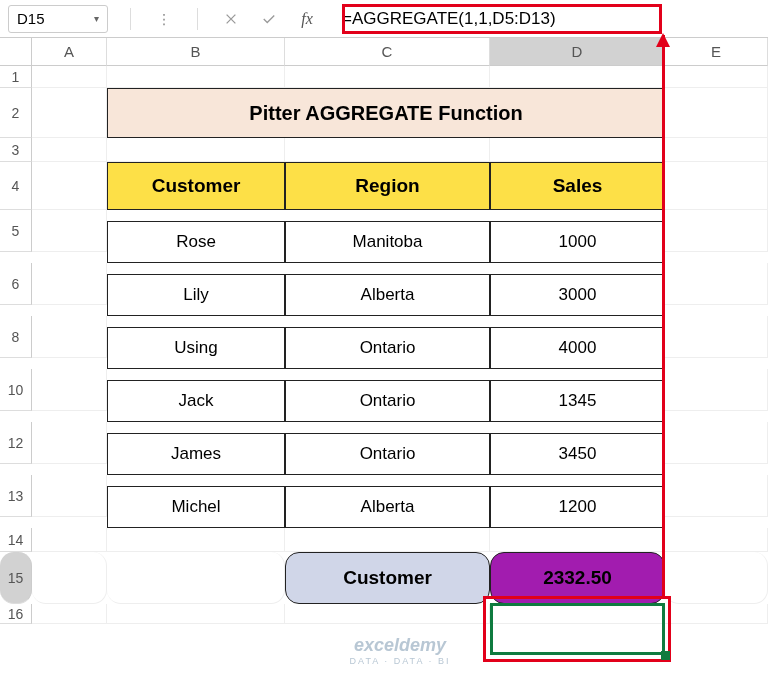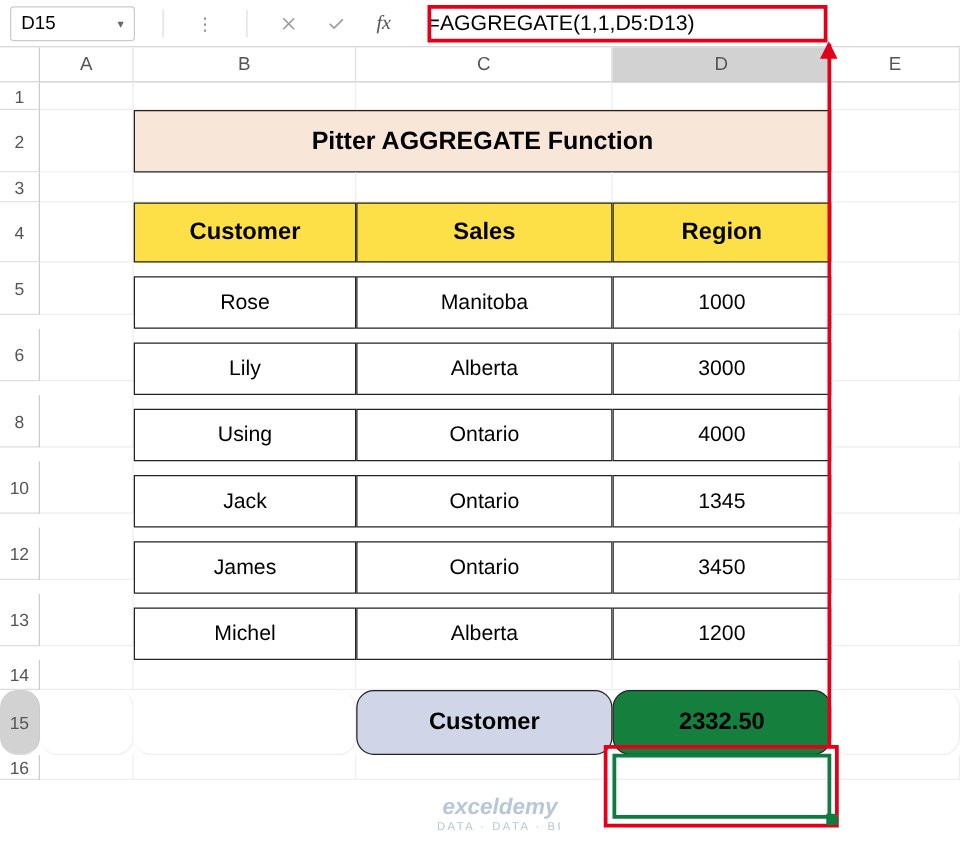--- a/index.html
+++ b/index.html
@@ -30,21 +30,21 @@
     .r4 { height: 48px; }
     .r-data { height: 42px; }
     .r14 { height: 24px; }
     .r15 { height: 52px; border-radius: 14px; }
     .r16 { height: 20px; }
     
     .title-cell { background: #f8e6d9; font-weight: bold; font-size: 20px; border: 1.5px solid #222 !important; grid-column: 3 / 6; }
     .header-cell { background: #fde047; font-weight: bold; font-size: 19px; border: 1.5px solid #222 !important; }
     .data-cell { border: 1.5px solid #222 !important; font-size: 17px; background: #fff; margin-top: 11px; }
     .avg-label { background: #d0d6e8; font-weight: bold; font-size: 19px; border: 1.5px solid #222 !important; }
-    .avg-value { background: #15803d; font-weight: bold; font-size: 19px; border: 1.5px solid #222 !important; }
+    .avg-value { background: #a21caf; font-weight: bold; font-size: 19px; border: 1.5px solid #222 !important; }
     
     .selected-cell-border { position: absolute; border: 3px solid #0f7b3f; pointer-events: none; z-index: 5; }
     .selected-cell-handle { position: absolute; width: 9px; height: 9px; background: #0f7b3f; z-index: 6; pointer-events: none; }
     .red-box-d15 { position: absolute; border: 3px solid #e2001a; pointer-events: none; z-index: 4; }
     .arrow-line { position: absolute; background: #e2001a; z-index: 3; pointer-events: none; }
     .arrow-head { position: absolute; width: 0; height: 0; border-left: 7px solid transparent; border-right: 7px solid transparent; border-bottom: 14px solid #e2001a; z-index: 3; pointer-events: none; }
     
     .watermark { position: absolute; bottom: 28px; left: 50%; transform: translateX(-50%); color: #b8c7d4; font-size: 12px; text-align: center; z-index: 1; pointer-events: none; margin-left: 16px; }
     .watermark .logo { font-size: 18px; font-weight: bold; font-style: italic; }
     .watermark .sub { font-size: 9px; letter-spacing: 2px; }
@@ -98,22 +98,22 @@
   <div class="row-h r3">3</div>
   <div class="cell r3"></div>
     <div class="cell r3"></div>
     <div class="cell r3"></div>
     <div class="cell r3"></div>
     <div class="cell r3"></div>
 
   <div class="row-h r4">4</div>
   <div class="cell r4"></div>
   <div class="cell r4 header-cell">Customer</div>
+  <div class="cell r4 header-cell">Region</div>
   <div class="cell r4 header-cell">Sales</div>
-  <div class="cell r4 header-cell">Region</div>
   <div class="cell r4"></div>
 
   <div class="row-h r-data">5</div>
   <div class="cell r-data"></div>
   <div class="cell r-data data-cell">Rose</div>
   <div class="cell r-data data-cell">Manitoba</div>
   <div class="cell r-data data-cell">1000</div>
   <div class="cell r-data"></div>
 
   <div class="row-h r-data">6</div>

